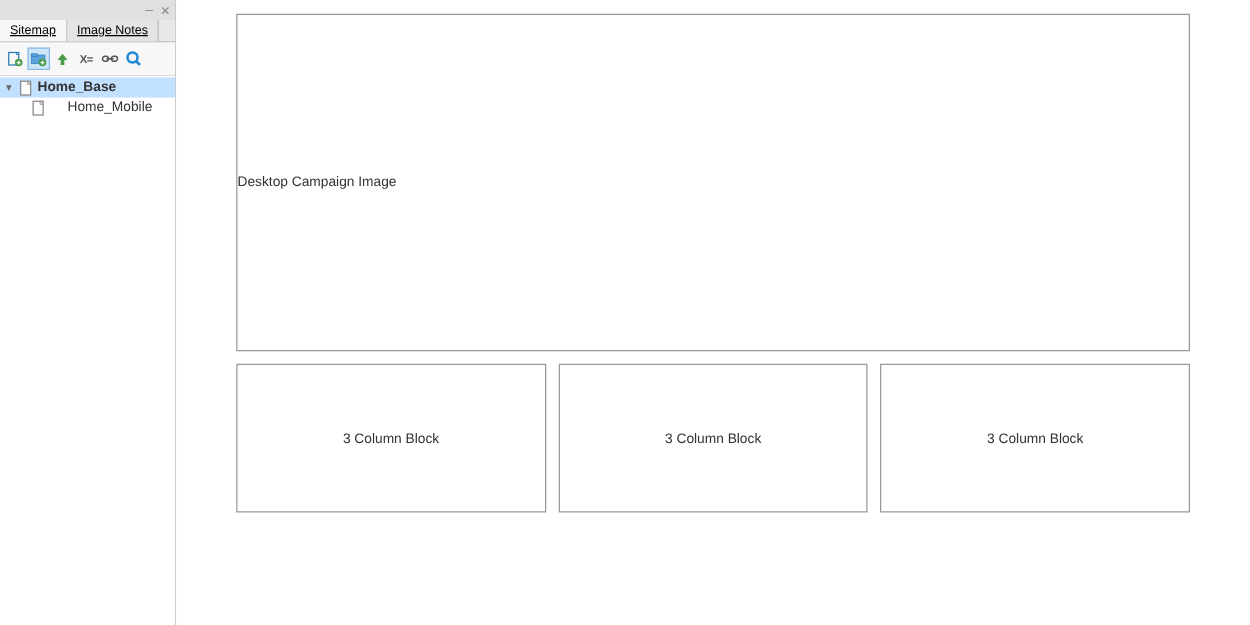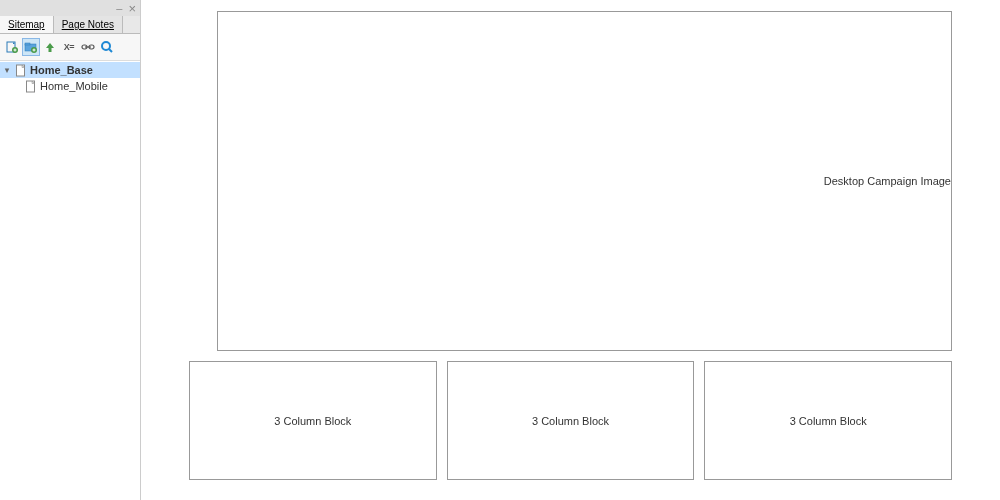--- a/index.html
+++ b/index.html
@@ -15,45 +15,45 @@
     .sidebar-tab.active { background: #f7f7f7; }
     
     .sidebar-toolbar { display: flex; align-items: center; padding: 4px 3px; gap: 1px; background: #f7f7f7; border-bottom: 1px solid #ddd; }
     .toolbar-btn { width: 18px; height: 18px; display: flex; align-items: center; justify-content: center; cursor: pointer; border: 1px solid transparent; }
     .toolbar-btn.selected { background: #cde6f7; border: 1px solid #8ab8e6; }
     .toolbar-xe { font-size: 9px; font-weight: bold; color: #555; letter-spacing: -0.5px; }
     
     .tree { background: #fff; flex: 1; padding-top: 1px; overflow: auto; }
     .tree-row { display: flex; align-items: center; height: 16px; padding-left: 2px; cursor: pointer; white-space: nowrap; }
     .tree-row.selected { background: #c2e0ff; }
-    .tree-row.child { padding-left: 22px; }
+    .tree-row.child { padding-left: 22px; gap: 14px; }
     .tree-toggle { width: 10px; color: #666; font-size: 9px; text-align: center; }
     .tree-label { font-size: 11px; color: #333; }
     
     .canvas { flex: 1; height: 500px; overflow: auto; background: #fff; }
     .header-bar { height: 30px; background: #2d2d2d; color: #fff; display: flex; align-items: center; justify-content: center; font-size: 11px; }
     .canvas-body { padding: 11px 48px; }
-    .hero-box { border: 1px solid #999; height: 340px; display: flex; align-items: center; justify-content: flex-end; font-size: 11px; color: #333; margin-bottom: 10px; margin-left: 28px; }
+    .hero-box { border: 1px solid #999; height: 270px; display: flex; align-items: center; justify-content: flex-start; font-size: 11px; color: #333; margin-bottom: 10px; }
     .columns { display: flex; gap: 10px; }
     .col-box { flex: 1; border: 1px solid #999; height: 119px; display: flex; align-items: center; justify-content: center; font-size: 11px; color: #333; }
 
     svg { display: block; }
   </style>
 </head>
 <body>
 
 <div class="sidebar">
   <div class="sidebar-titlebar">
     <span class="titlebar-icon">–</span>
     <span class="titlebar-icon" style="font-size:13px;">×</span>
   </div>
 
   <div class="sidebar-tabs">
     <div class="sidebar-tab active">Sitemap</div>
-    <div class="sidebar-tab">Page Notes</div>
+    <div class="sidebar-tab">Image Notes</div>
   </div>
 
   <div class="sidebar-toolbar">
     <div class="toolbar-btn">
       <svg width="14" height="14" viewBox="0 0 14 14">
           <rect x="2" y="2" width="8" height="10" fill="none" stroke="#2a7ab8" stroke-width="1"></rect>
           <path d="M8 2 L10 4 L8 4 Z" fill="#2a7ab8"></path>
           <circle cx="10" cy="10" r="3" fill="#4a9b4a"></circle>
           <path d="M10 8.5 V11.5 M8.5 10 H11.5" stroke="#fff" stroke-width="1"></path>
         </svg>

